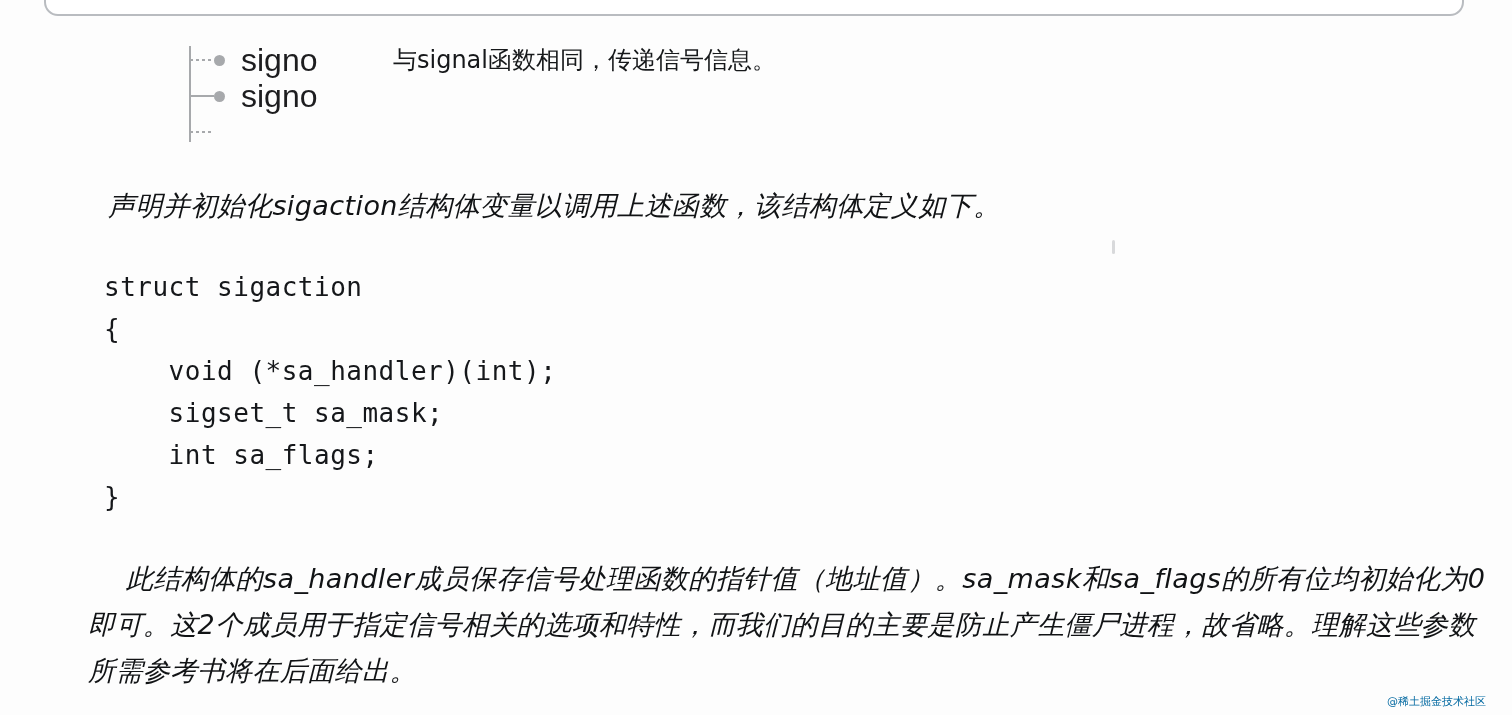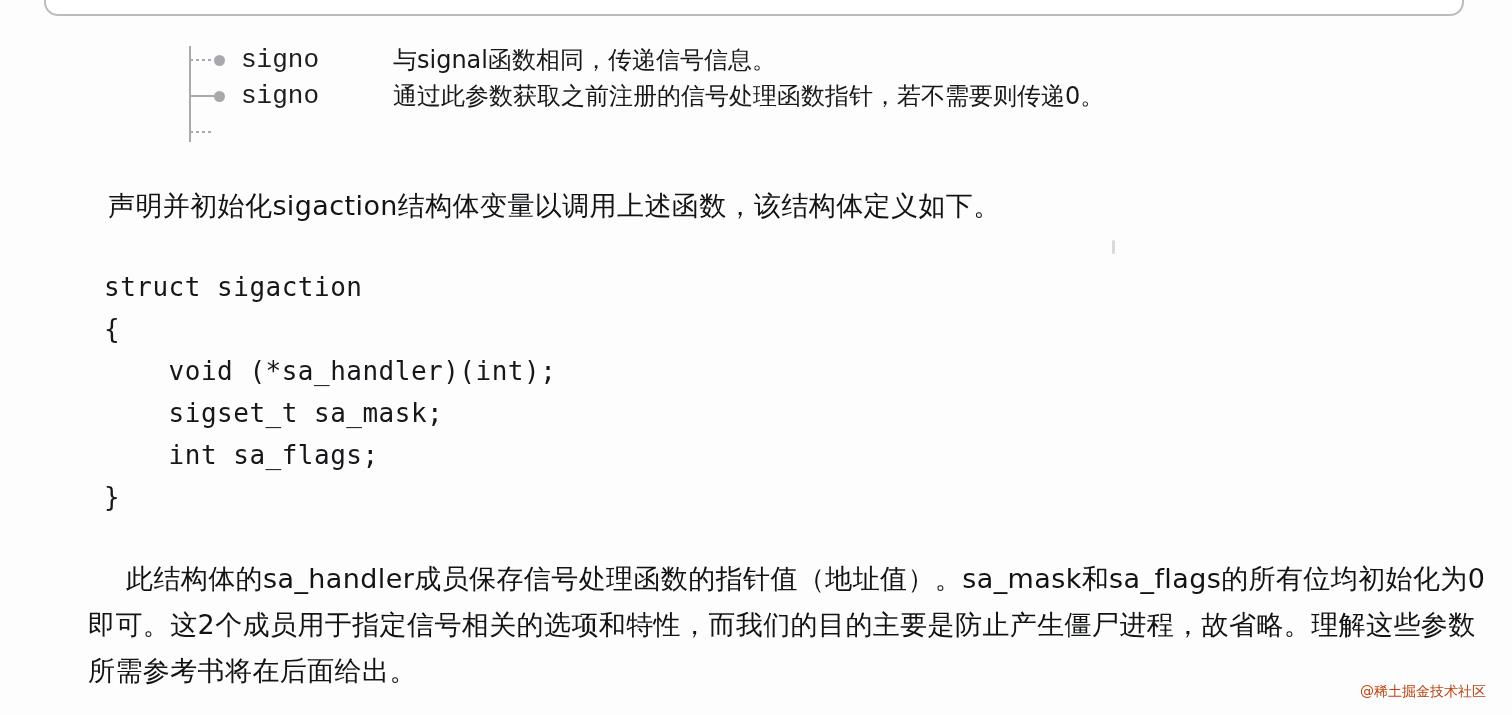--- a/index.html
+++ b/index.html
@@ -61,40 +61,41 @@
     width: 11px;
     height: 11px;
     border-radius: 50%;
     background: #a7a9ac;
     margin-left: 38px;
     flex: 0 0 auto;
   }
   .param-name {
     width: 152px;
     margin-left: 16px;
-    font-size: 26px;
+    font-size: 32px;
     color: #1d1d1f;
-    font-family: Liberation Mono, monospace;
+    font-family: Liberation Sans, sans-serif;
     white-space: nowrap;
   }
   .param-desc {
     font-size: 24px;
     color: #16181a;
     white-space: nowrap;
     font-family: "DejaVu Sans", sans-serif;
   }
 
   
   .para {
     position: absolute;
     font-size: 27px;
     line-height: 44px;
     color: #111315;
     font-family: "DejaVu Sans", sans-serif;
     letter-spacing: 0.4px;
+    font-style: italic;
   }
   .para-1 {
     left: 108px;
     top: 184px;
     width: 1340px;
   }
 
   .code {
     position: absolute;
     left: 104px;
@@ -112,23 +113,23 @@
     left: 88px;
     top: 556px;
     width: 1400px;
     line-height: 46px;
     text-indent: 38px;
   }
 
   .watermark {
     position: absolute;
     right: 26px;
-    bottom: 14px;
-    font-size: 14px;
-    color: #c2410c;
+    bottom: 6px;
+    font-size: 11px;
+    color: #0369a1;
     font-family: "DejaVu Sans", sans-serif;
     white-space: nowrap;
   }
 
   .speck {
     position: absolute;
     left: 1112px;
     top: 240px;
     width: 3px;
     height: 14px;
@@ -155,21 +156,20 @@
     <div class="param-row">
       <span class="param-bullet"></span>
       <span class="param-name">signo</span>
       <span class="param-desc">与signal函数相同，传递信号信息。</span>
     </div>
 
 
     <div class="param-row">
       <span class="param-bullet"></span>
       <span class="param-name">signo</span>
-      <span class="param-desc">通过此参数获取之前注册的信号处理函数指针，若不需要则传递0。</span>
     </div>
 
   </div>
 
   <div class="para para-1">声明并初始化sigaction结构体变量以调用上述函数，该结构体定义如下。</div>
 
   <div class="speck"></div>
 
   <pre class="code">struct sigaction
 {

